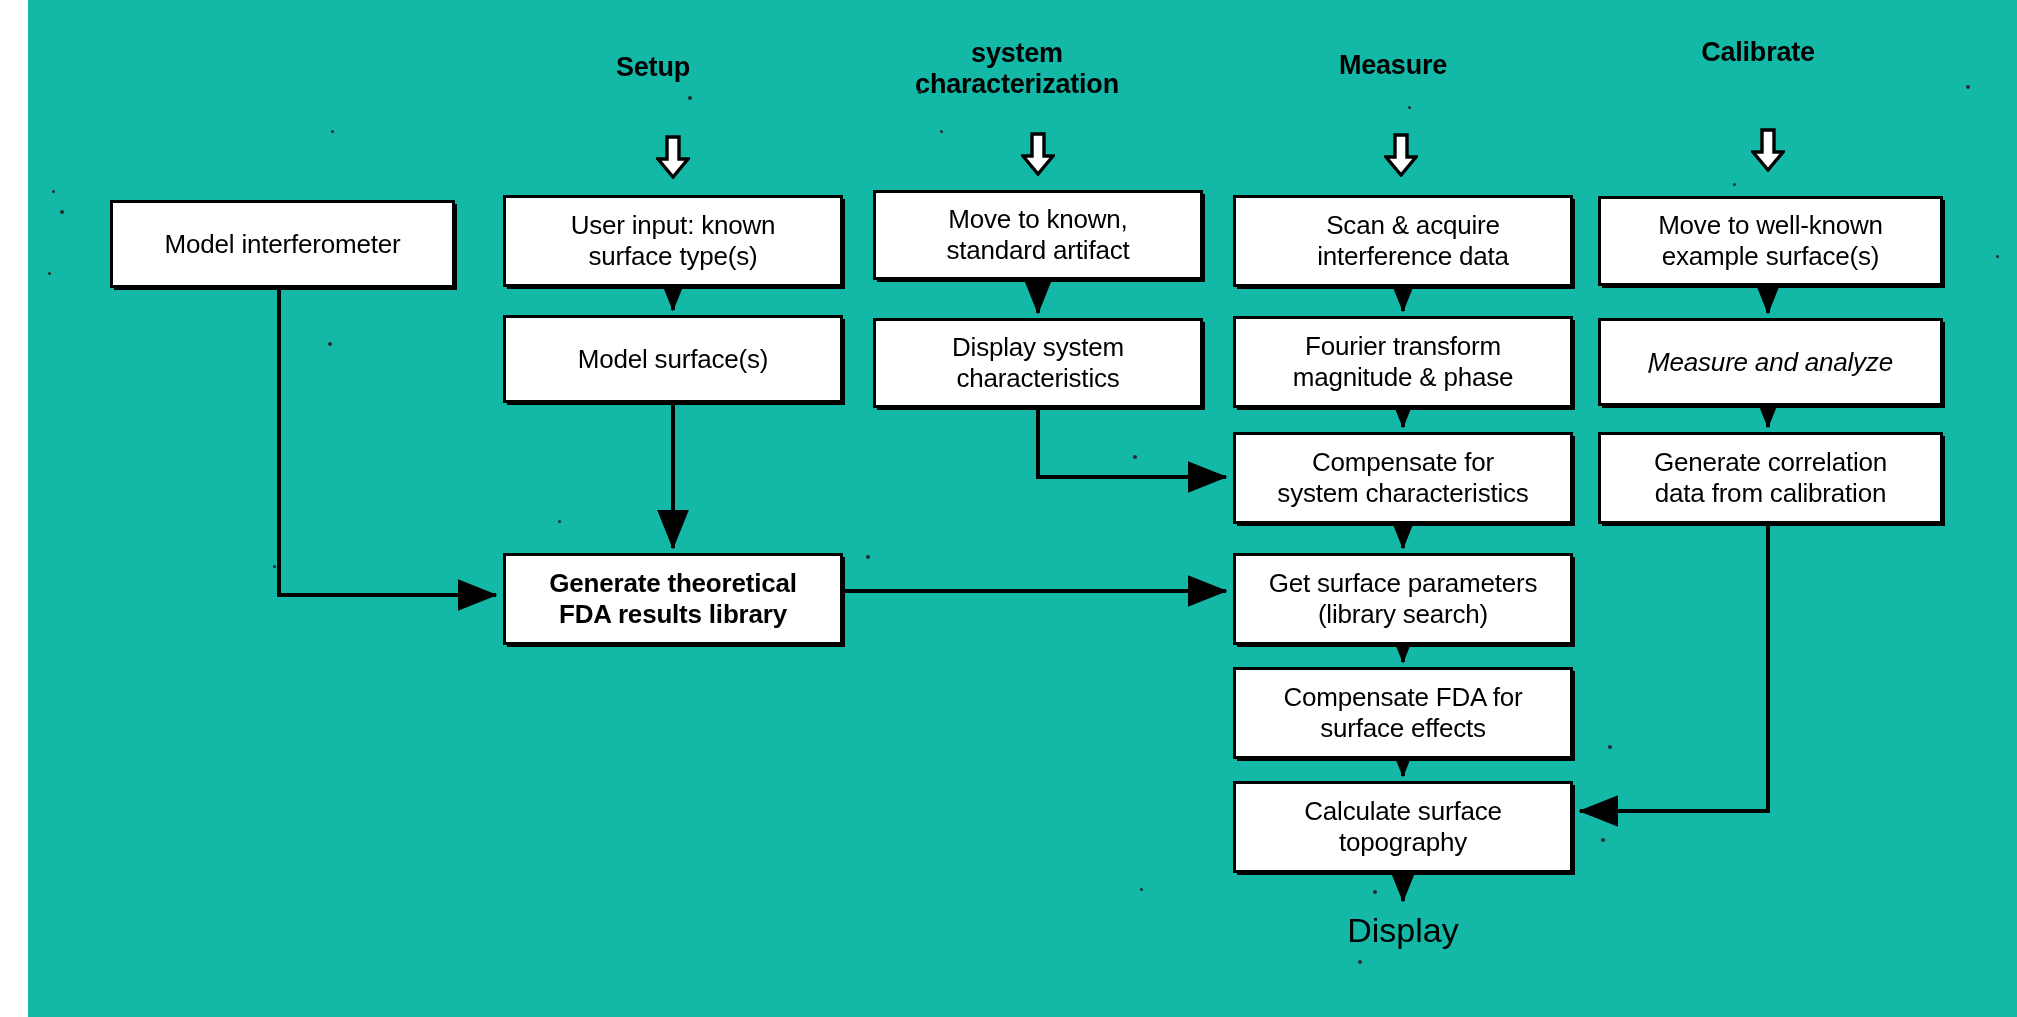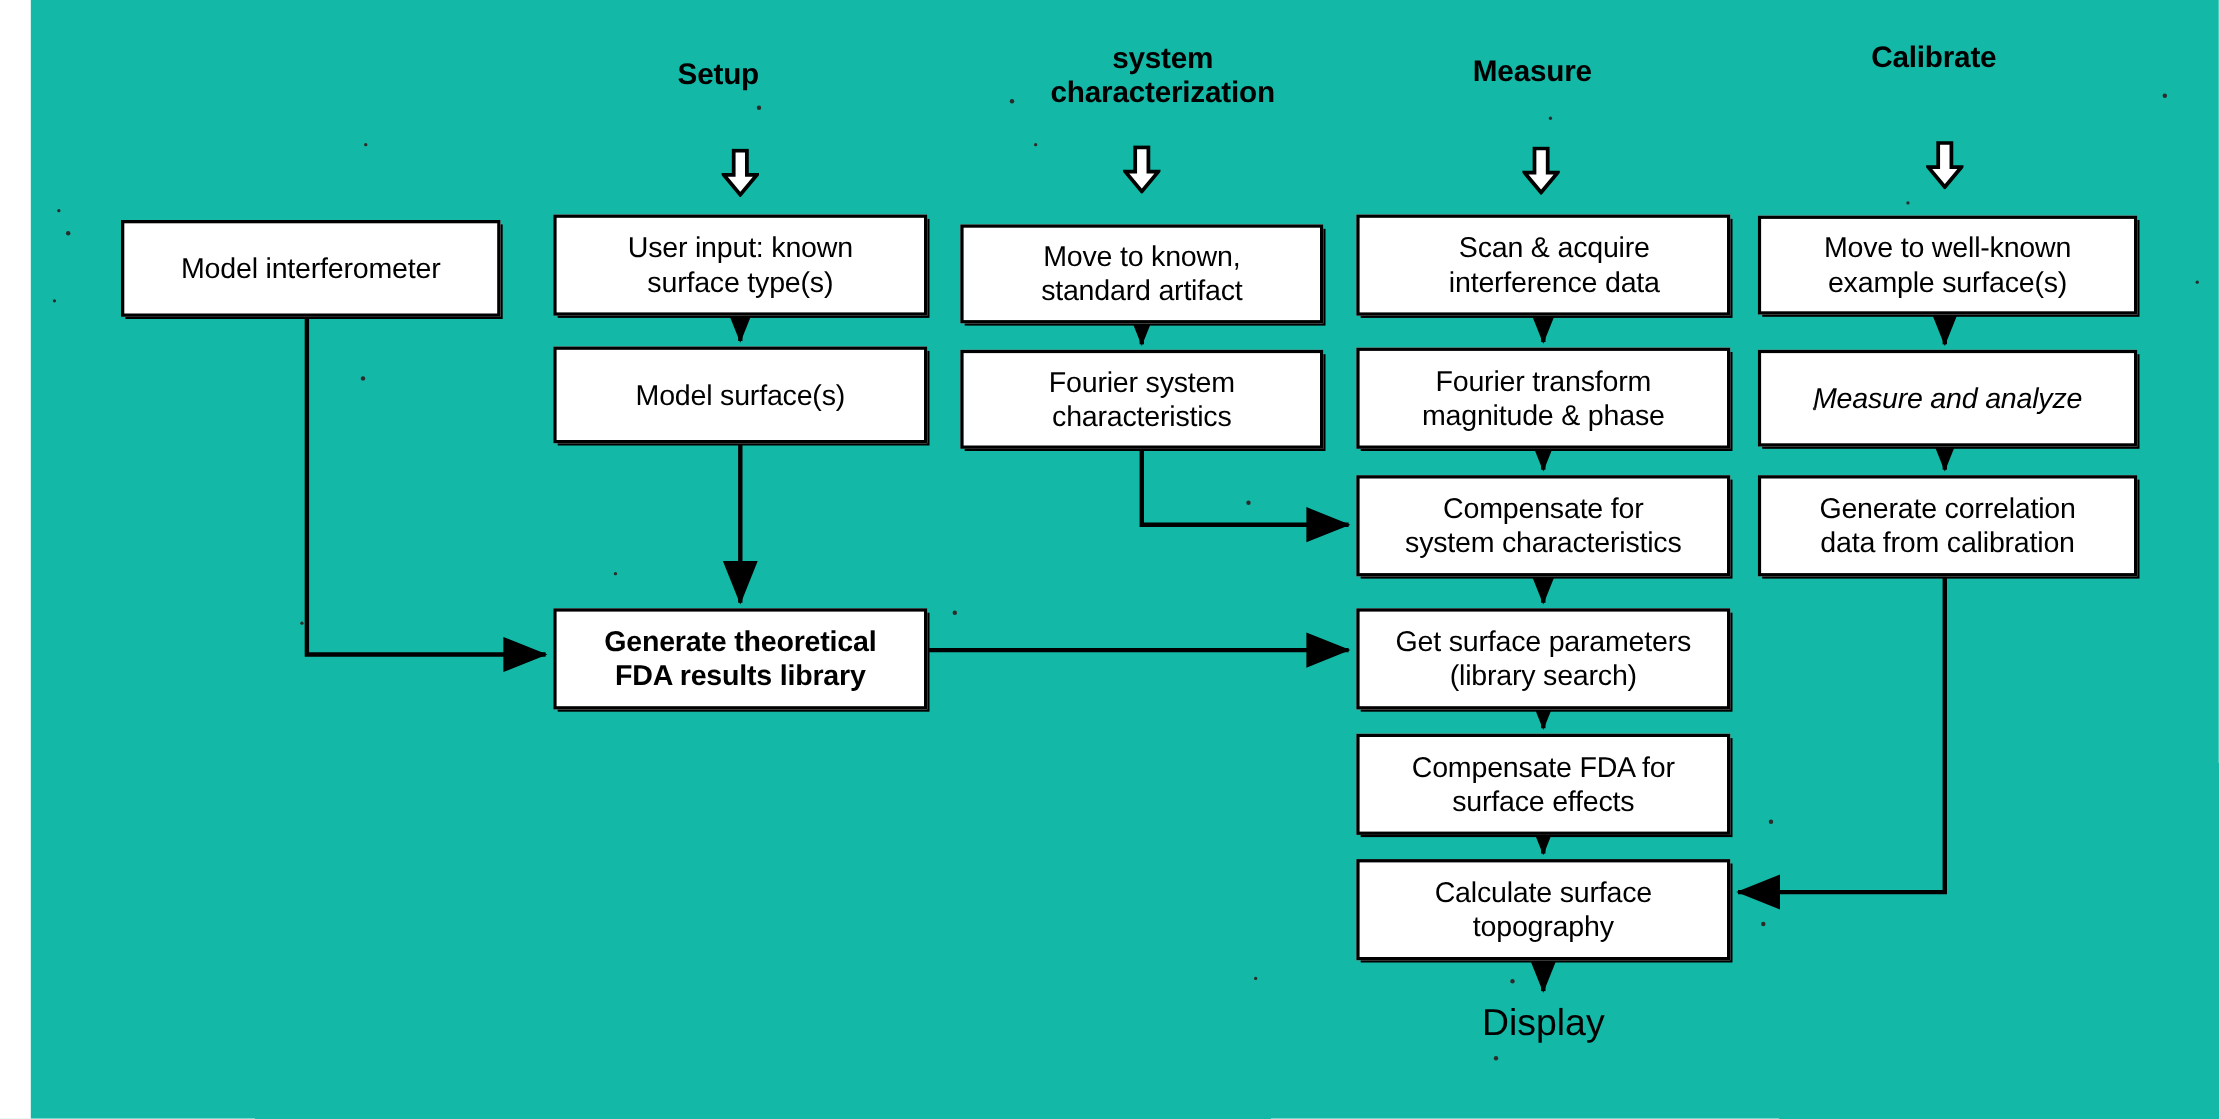--- a/index.html
+++ b/index.html
@@ -115,21 +115,21 @@
       <line x1="815" y1="591" x2="1198" y2="591" marker-end="url(#ah)"></line>
 
       <line x1="1740" y1="286" x2="1740" y2="313" marker-end="url(#ah)"></line>
       <line x1="1740" y1="406" x2="1740" y2="427" marker-end="url(#ah)"></line>
 
       <path d="M 1740 524 L 1740 811 L 1552 811" marker-end="url(#ahl)"></path>
     </g>
   </svg>
 
   <div class="col-header" style="left:525px; top:52px; width:200px;">Setup</div>
-  <div class="col-header" style="left:879px; top:38px; width:300px;">system
+  <div class="col-header" style="left:839px; top:38px; width:300px;">system
 characterization</div>
   <div class="col-header" style="left:1255px; top:50px; width:220px;">Measure</div>
   <div class="col-header" style="left:1620px; top:37px; width:220px;">Calibrate</div>
 
   <svg class="block-arrow" style="left:628px; top:135px;" viewBox="0 0 34 44" xmlns="http://www.w3.org/2000/svg">
     <path d="M11,2 L23,2 L23,24 L32,24 L17,42 L2,24 L11,24 Z" fill="#fff" stroke="#000" stroke-width="3.4" stroke-linejoin="miter"></path>
   </svg>
   <svg class="block-arrow" style="left:993px; top:132px;" viewBox="0 0 34 44" xmlns="http://www.w3.org/2000/svg">
     <path d="M11,2 L23,2 L23,24 L32,24 L17,42 L2,24 L11,24 Z" fill="#fff" stroke="#000" stroke-width="3.4" stroke-linejoin="miter"></path>
   </svg>
@@ -141,23 +141,23 @@
   </svg>
 
   <div class="node" style="left:82px; top:200px; width:345px; height:88px;">Model interferometer</div>
 
   <div class="node" style="left:475px; top:195px; width:340px; height:92px;">User input: known
 surface type(s)</div>
   <div class="node" style="left:475px; top:315px; width:340px; height:88px;">Model surface(s)</div>
   <div class="node" style="left:475px; top:553px; width:340px; height:92px;font-weight:bold;">Generate theoretical
 FDA results library</div>
 
-  <div class="node" style="left:845px; top:204px; width:330px; height:90px;">Move to known,
+  <div class="node" style="left:845px; top:190px; width:330px; height:90px;">Move to known,
 standard artifact</div>
-  <div class="node" style="left:845px; top:318px; width:330px; height:90px;">Fourier system
+  <div class="node" style="left:845px; top:318px; width:330px; height:90px;">Display system
 characteristics</div>
 
   <div class="node" style="left:1205px; top:195px; width:340px; height:92px;padding-left:20px;">Scan &amp; acquire
 interference data</div>
   <div class="node" style="left:1205px; top:316px; width:340px; height:92px;">Fourier transform
 magnitude &amp; phase</div>
   <div class="node" style="left:1205px; top:432px; width:340px; height:92px;">Compensate for
 system characteristics</div>
   <div class="node" style="left:1205px; top:553px; width:340px; height:92px;">Get surface parameters
 (library search)</div>

